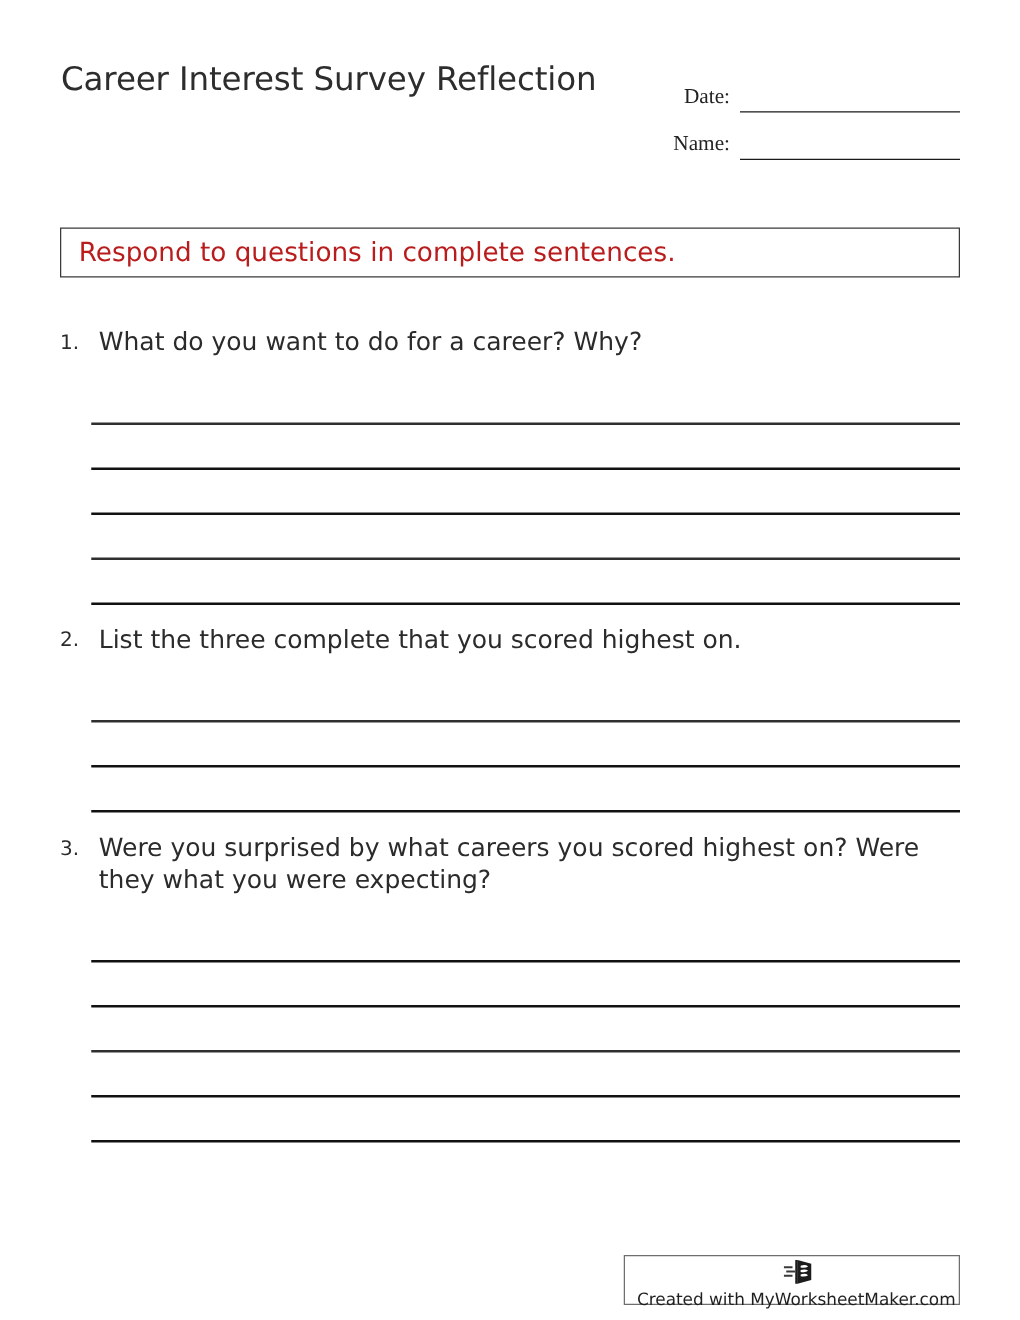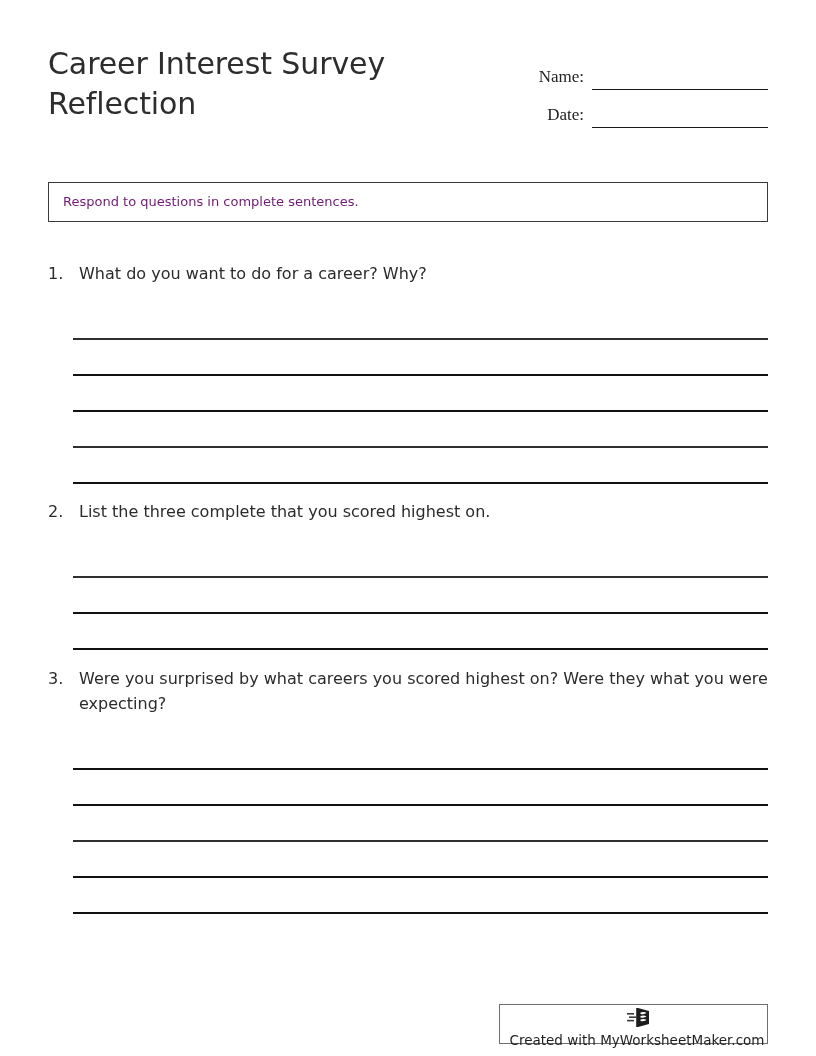--- a/index.html
+++ b/index.html
@@ -30,24 +30,25 @@
     right: 48px;
     height: 96px;
   }
   .title {
     position: absolute;
     left: 0;
     top: 0;
     width: 430px;
     font-family: "DejaVu Sans", sans-serif;
     font-weight: 400;
-    font-size: 30px;
+    font-size: 26px;
     line-height: 40px;
     color: #2d2d2d;
     letter-spacing: -0.1px;
+    text-align: center;
   }
 
   .namedate {
     position: absolute;
     right: 0;
     top: 8px;
     width: 280px;
   }
   .nd-row {
     display: flex;
@@ -78,23 +79,23 @@
     width: 720px;
     height: 40px;
     border: 1.3px solid #3a3a3a;
     box-sizing: border-box;
     display: flex;
     align-items: center;
   }
   .instruction-text {
     padding-left: 14px;
     font-family: "DejaVu Sans", sans-serif;
-    font-size: 13px;
+    font-size: 21px;
     line-height: 20px;
-    color: #701a75;
+    color: #b91c1c;
   }
 
   
   .question-block {
     position: absolute;
     left: 48px;
     width: 720px;
   }
   .q-head {
     display: flex;
@@ -104,21 +105,21 @@
     width: 31px;
     flex: 0 0 31px;
     font-family: "DejaVu Sans", sans-serif;
     font-size: 16px;
     line-height: 25px;
     color: #2b2b2b;
   }
   .q-text {
     flex: 1 1 auto;
     font-family: "DejaVu Sans", sans-serif;
-    font-size: 16px;
+    font-size: 20px;
     line-height: 25px;
     color: #2b2b2b;
   }
   .lines {
     margin-left: 25px;
     padding-top: 18px;
   }
   .write-line {
     height: 36px;
     border-bottom: 2.1px solid #111111;
@@ -161,25 +162,25 @@
 </head>
 <body>
 
 <div class="page">
 
   <div class="header">
     <div class="title">Career Interest Survey Reflection</div>
 
     <div class="namedate">
       <div class="nd-row">
-        <span class="nd-label">Name:</span>
+        <span class="nd-label">Date:</span>
         <span class="nd-line"></span>
       </div>
       <div class="nd-row">
-        <span class="nd-label">Date:</span>
+        <span class="nd-label">Name:</span>
         <span class="nd-line"></span>
       </div>
     </div>
   </div>
 
   <div class="instruction-box">
     <span class="instruction-text">Respond to questions in complete sentences.</span>
   </div>
 
   <div class="question-block" style="top:261px;">

